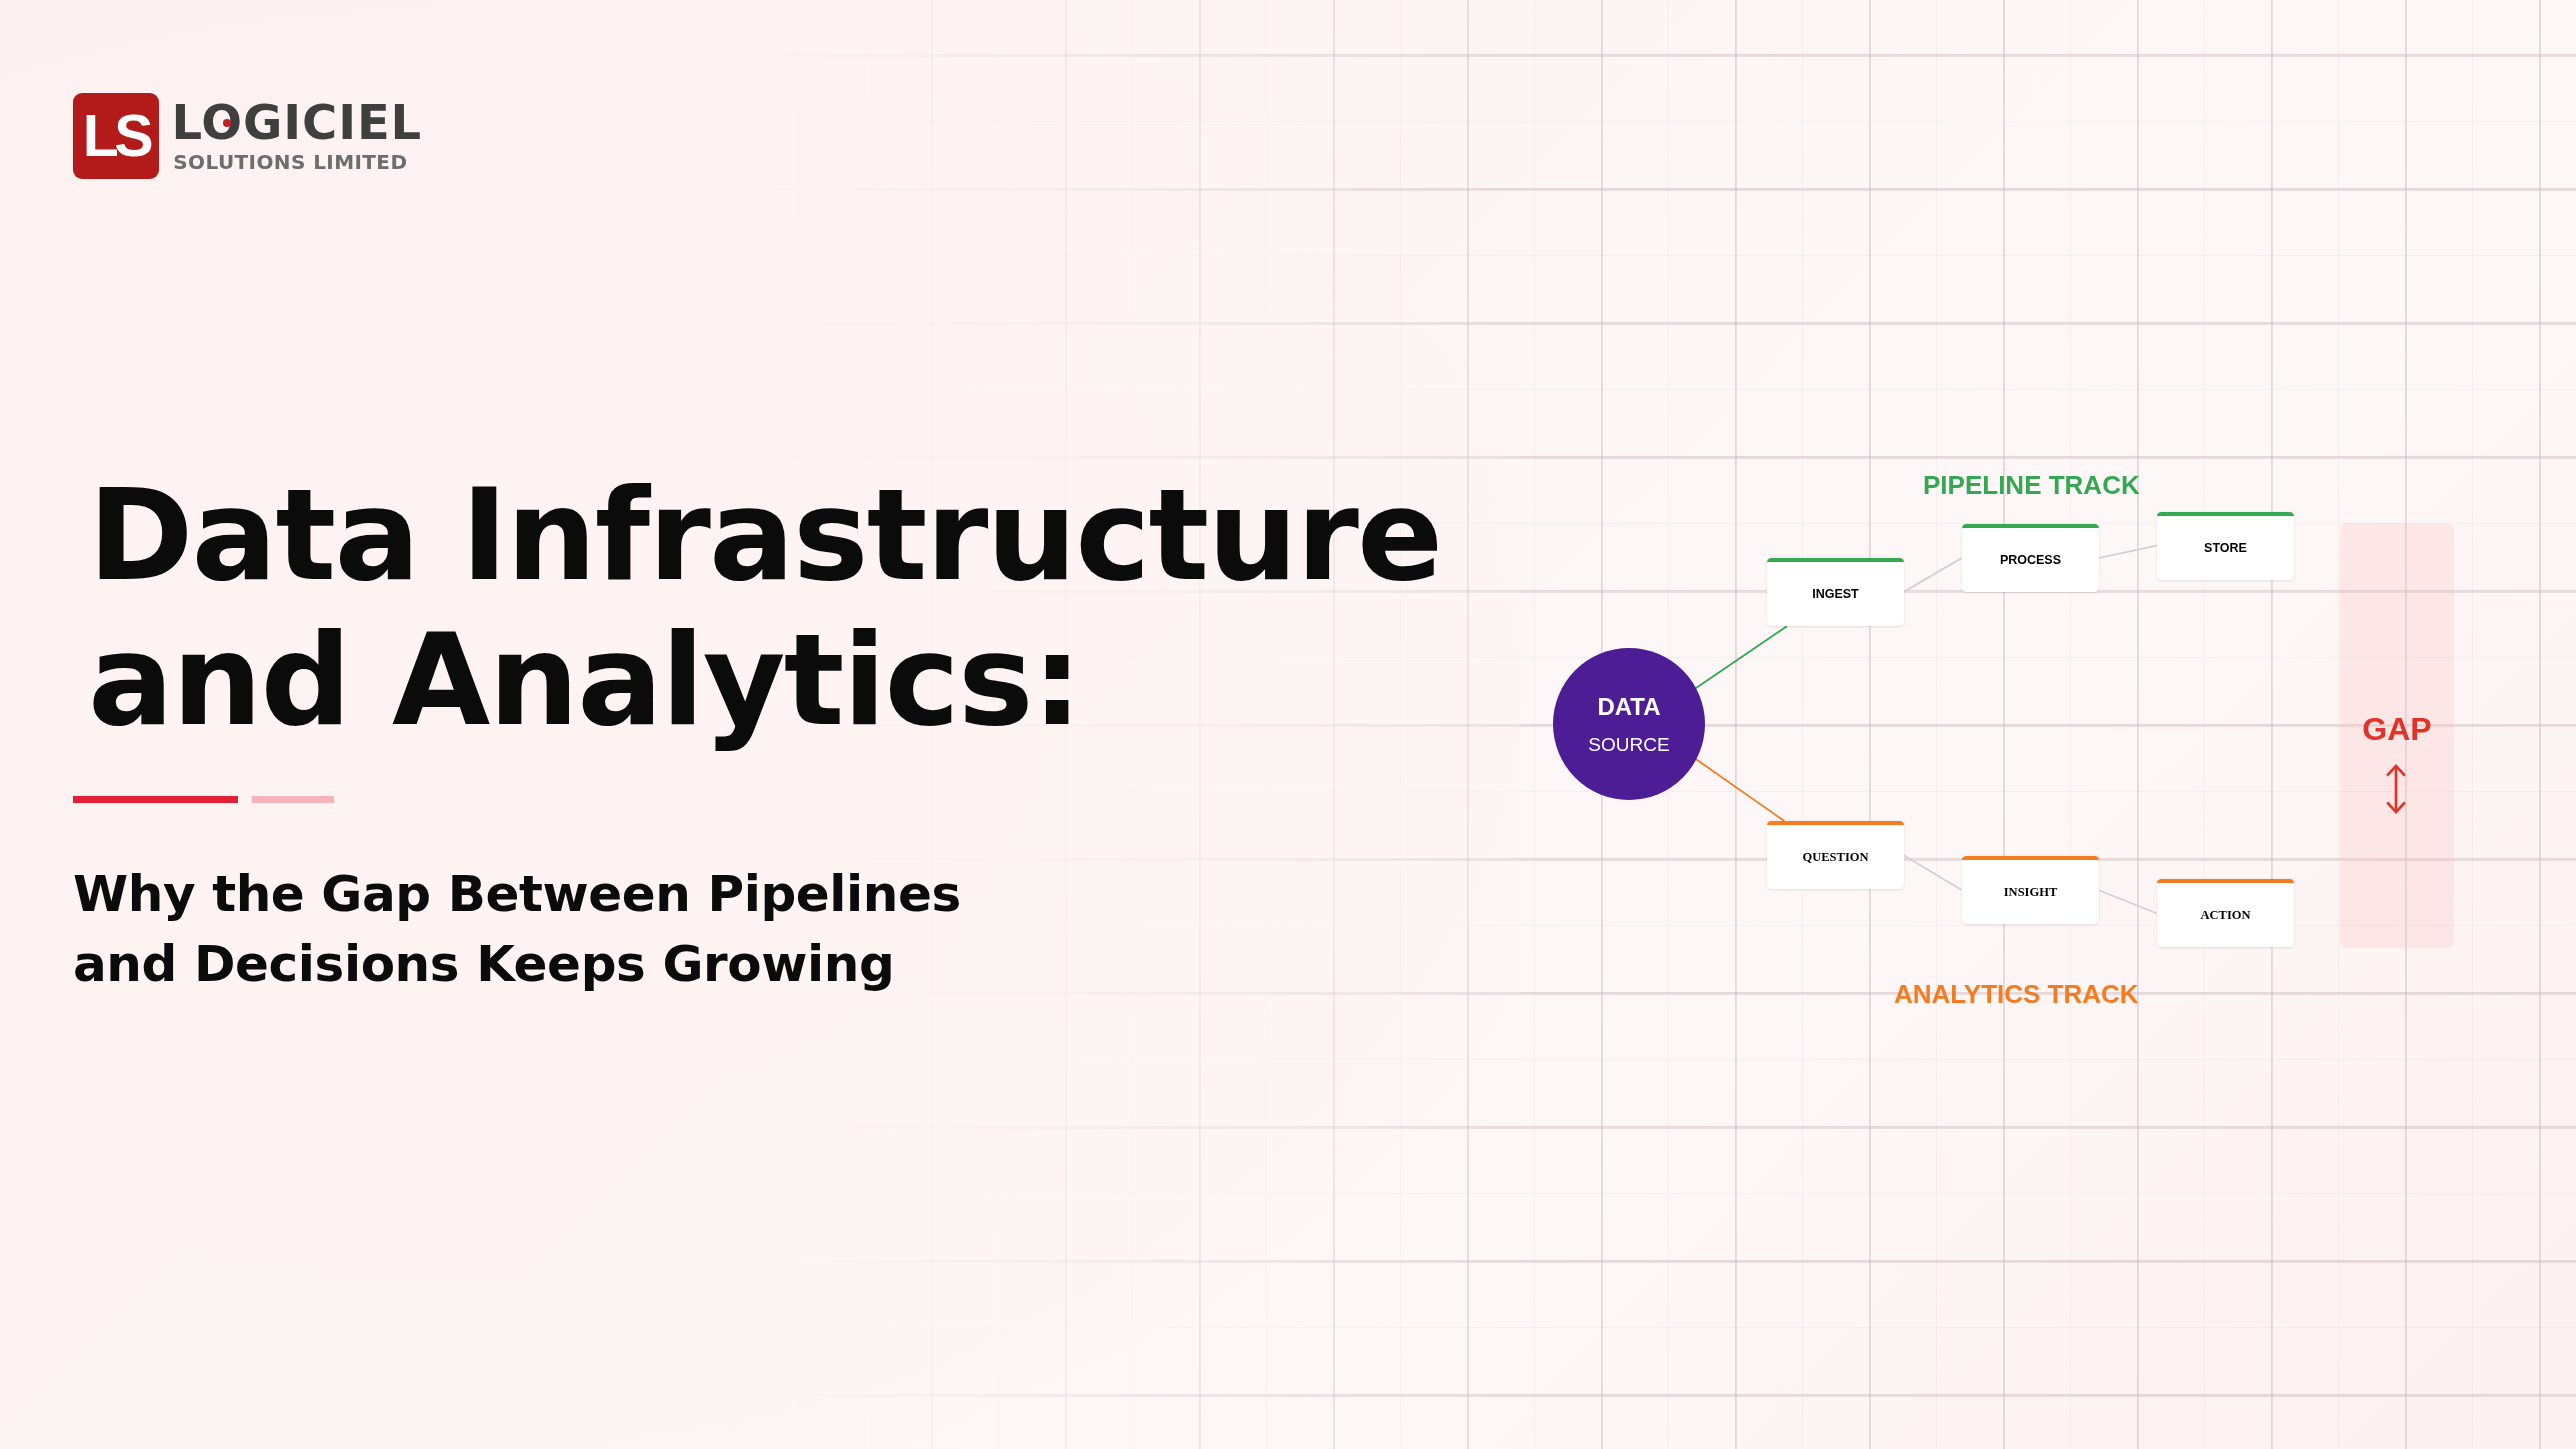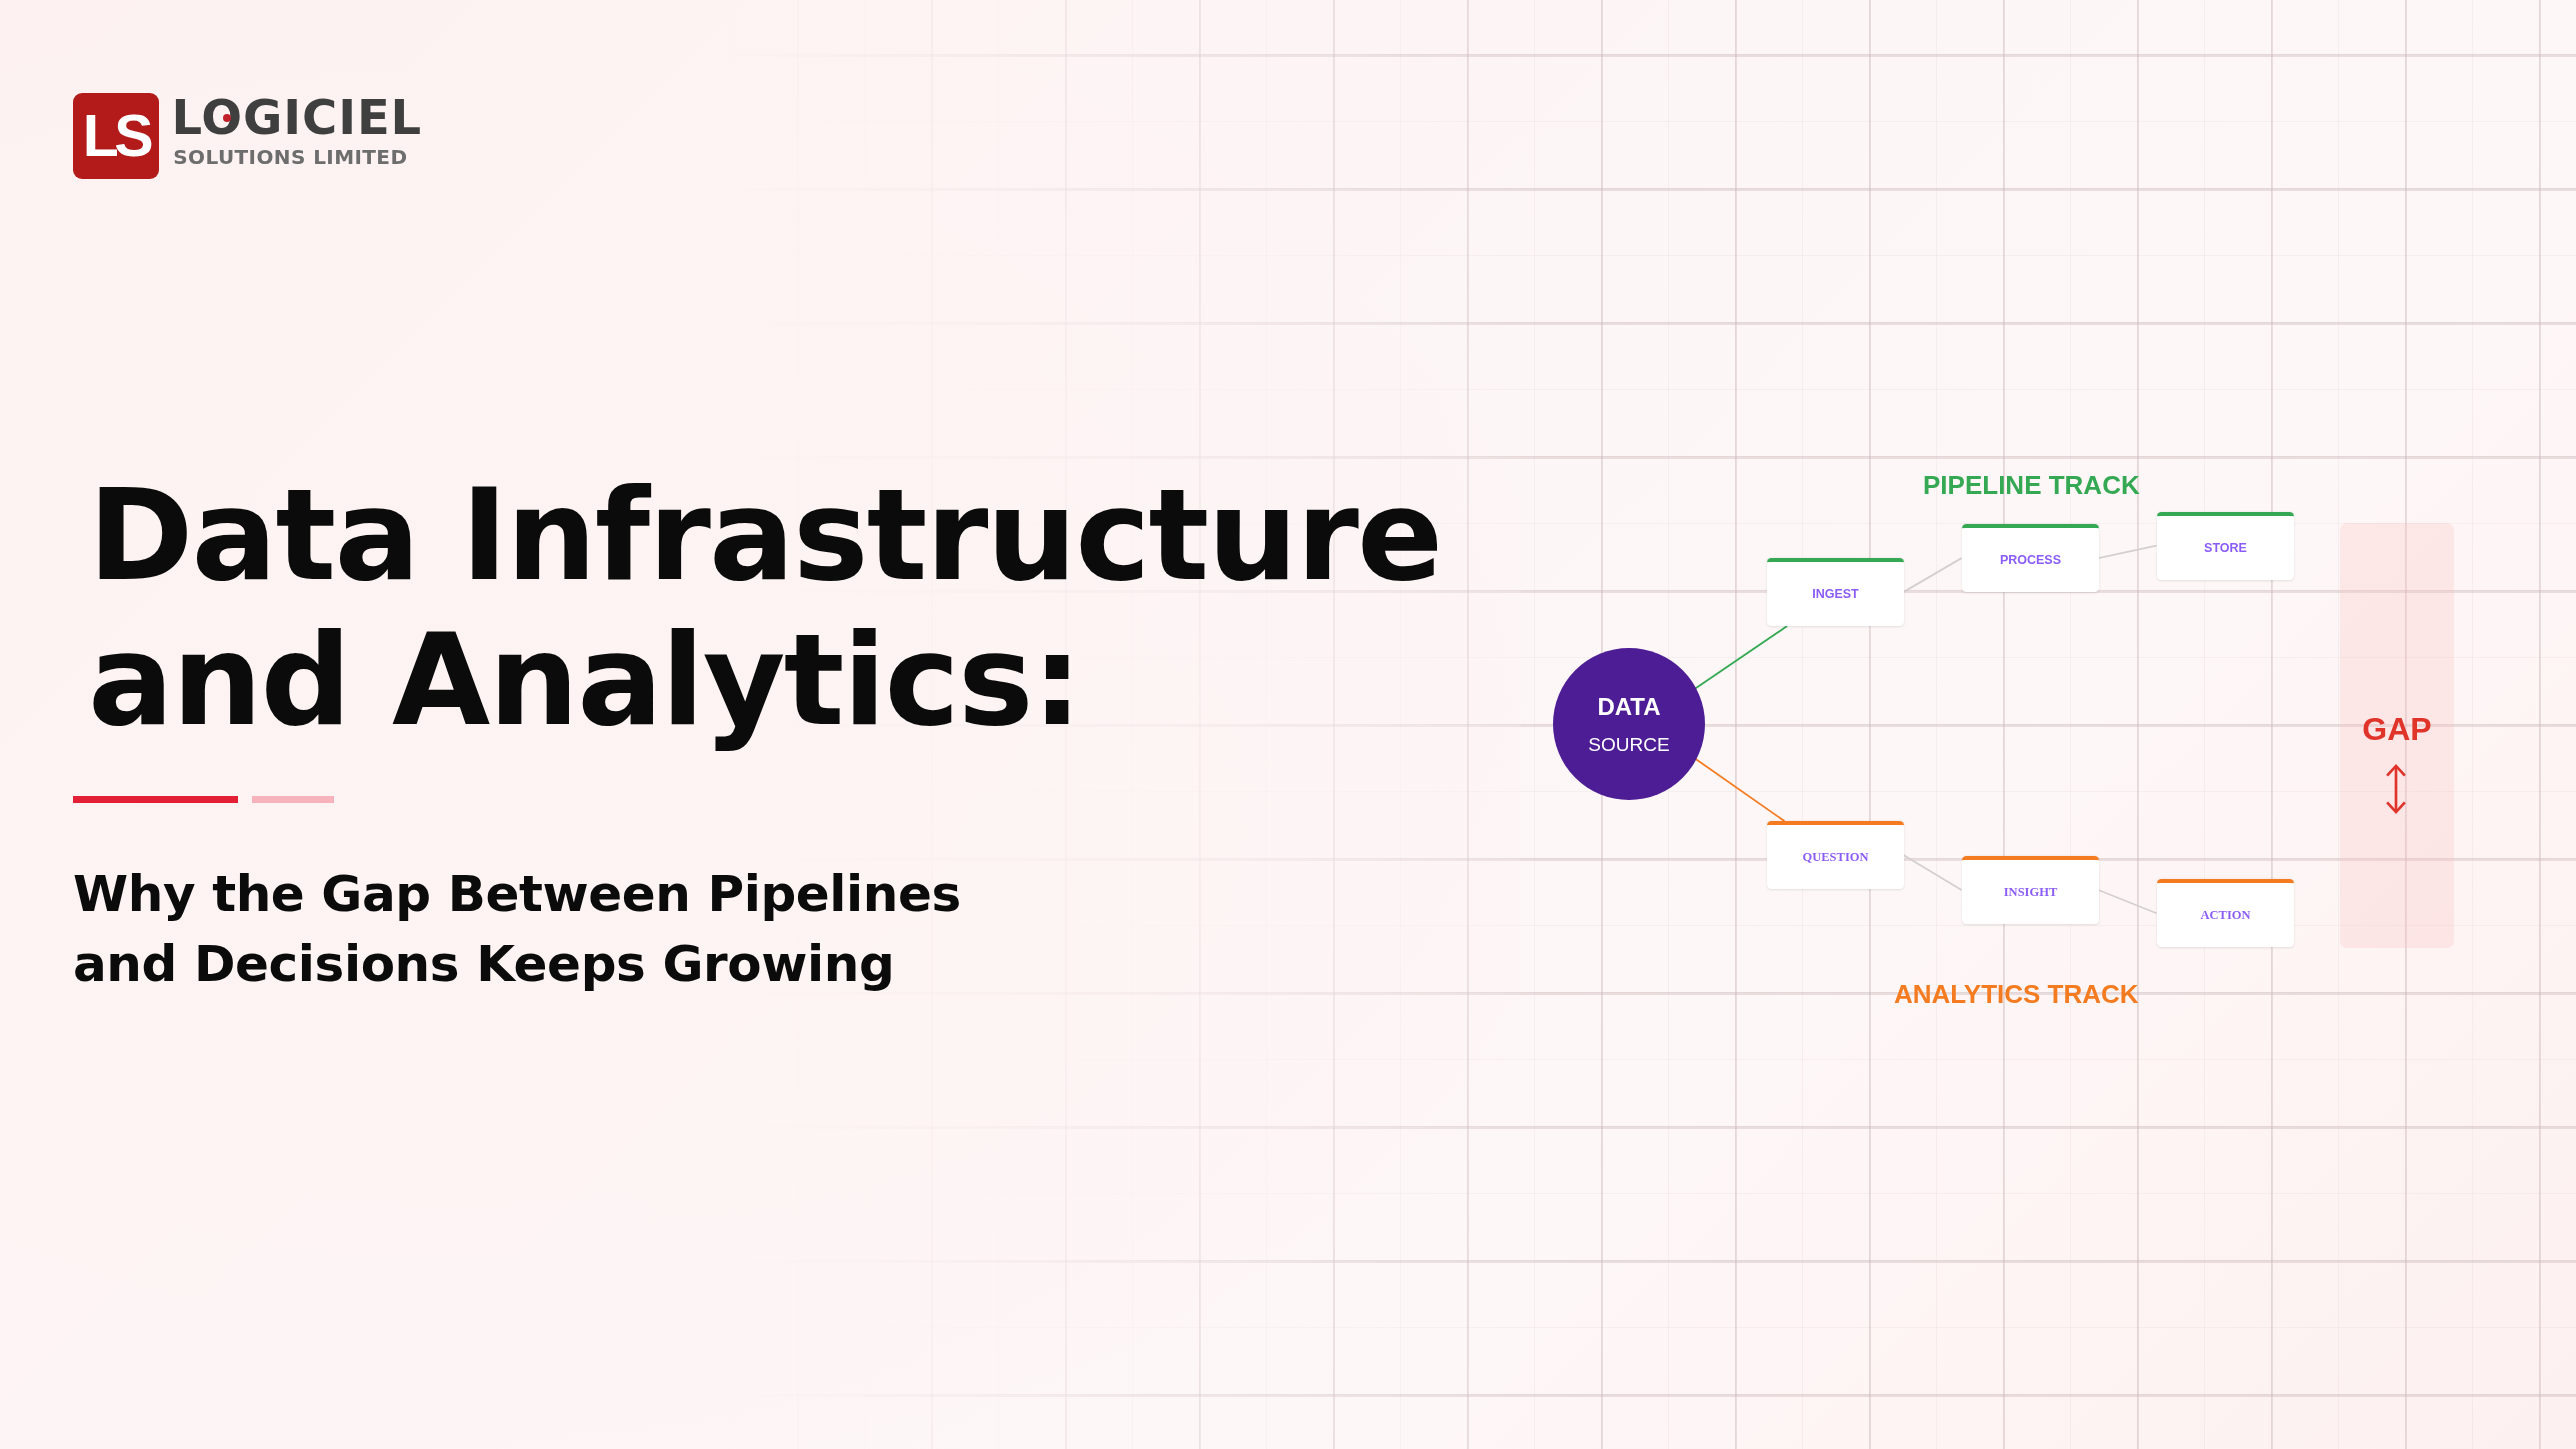--- a/index.html
+++ b/index.html
@@ -19,21 +19,21 @@
       background-position: 127px 54px, 127px 54px, 127px 54px, 127px 54px;
       -webkit-mask-image: linear-gradient(to right, transparent 0%, transparent 28%, rgba(0,0,0,0.6) 45%, #000 60%);
       mask-image: linear-gradient(to right, transparent 0%, transparent 28%, rgba(0,0,0,0.6) 45%, #000 60%);
     }
     .fade-left {
       position: absolute; left: 0; top: 0; width: 1521px; height: 1449px;
       background: radial-gradient(ellipse at 30% 50%, rgba(253,243,243,0.95) 0%, rgba(253,243,243,0.6) 50%, rgba(253,243,243,0) 80%);
     }
 
     
-    .logo { position: absolute; left: 73px; top: 93px; display: flex; }
+    .logo { position: absolute; left: 73px; top: 93px; display: flex; align-items: center; }
     .logo-mark {
       width: 86px; height: 86px; background: #b31b1b; border-radius: 9px;
       display: flex; align-items: center; justify-content: center;
       color: #fff; font-family: "Liberation Sans", sans-serif; font-weight: 700;
       font-size: 59px; letter-spacing: -4.5px; line-height: 1;
     }
     .logo-text { margin-left: 12.5px; display: flex; flex-direction: column; }
     .logo-name {
       font-family: "DejaVu Sans", sans-serif; font-weight: 700; font-size: 48px;
       color: #3f3f3f; letter-spacing: 0.9px; line-height: 1; position: relative;
@@ -68,21 +68,21 @@
       position: absolute; left: 1553px; top: 648px; width: 152px; height: 152px; border-radius: 50%;
       background: #4c1d95; color: #fff; display: flex; flex-direction: column;
       align-items: center; justify-content: center;
     }
     .source .s1 { font-weight: 700; font-size: 24px; line-height: 1; }
     .source .s2 { font-size: 19px; margin-top: 16px; line-height: 1; }
     .node {
       position: absolute; width: 137px; height: 68px; background: #ffffff;
       border-radius: 4.5px; box-shadow: 0 0.9px 2.7px rgba(0,0,0,0.10);
       display: flex; align-items: center; justify-content: center;
-      font-weight: 700; font-size: 12.5px; color: #8b5cf6;
+      font-weight: 700; font-size: 12.5px; color: #000000;
       border-top: 4.5px solid #34a853; box-sizing: border-box;
     }
     .node.orange { border-top-color: #f47b20; font-family: Liberation Serif, serif; }
     .track-label { position: absolute; font-weight: 700; font-size: 26px; white-space: nowrap; }
     .track-label.green { color: #34a853; left: 1923px; top: 470px; }
     .track-label.orange { color: #f47b20; left: 1894px; top: 979px; }
     .gap-band {
       position: absolute; left: 2340px; top: 523px; width: 114px; height: 425px;
       background: rgba(250, 190, 192, 0.28); border-radius: 7.2px;
     }

